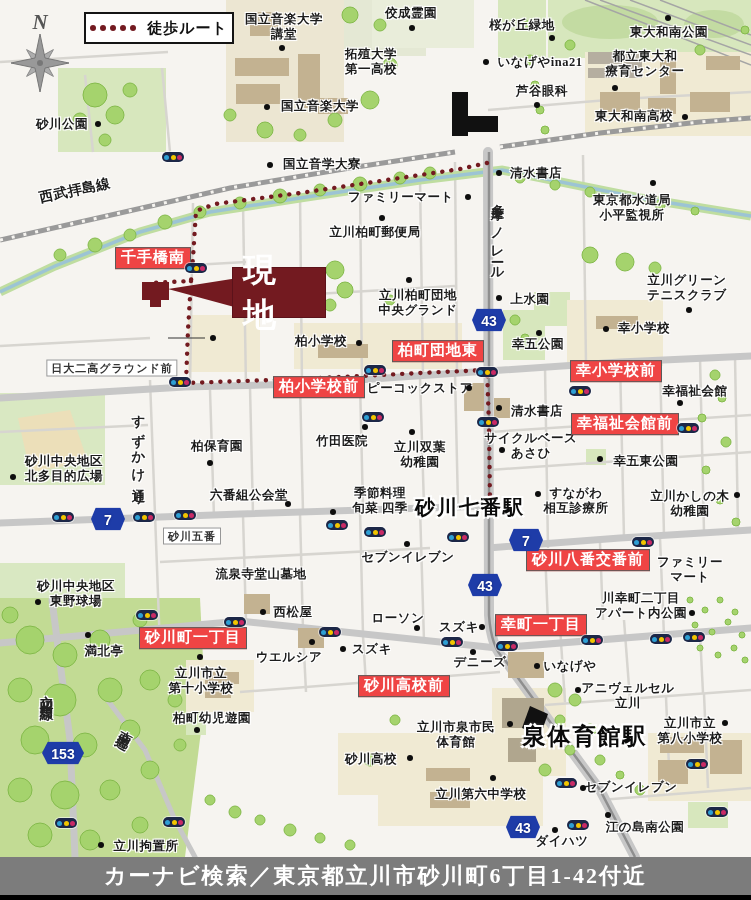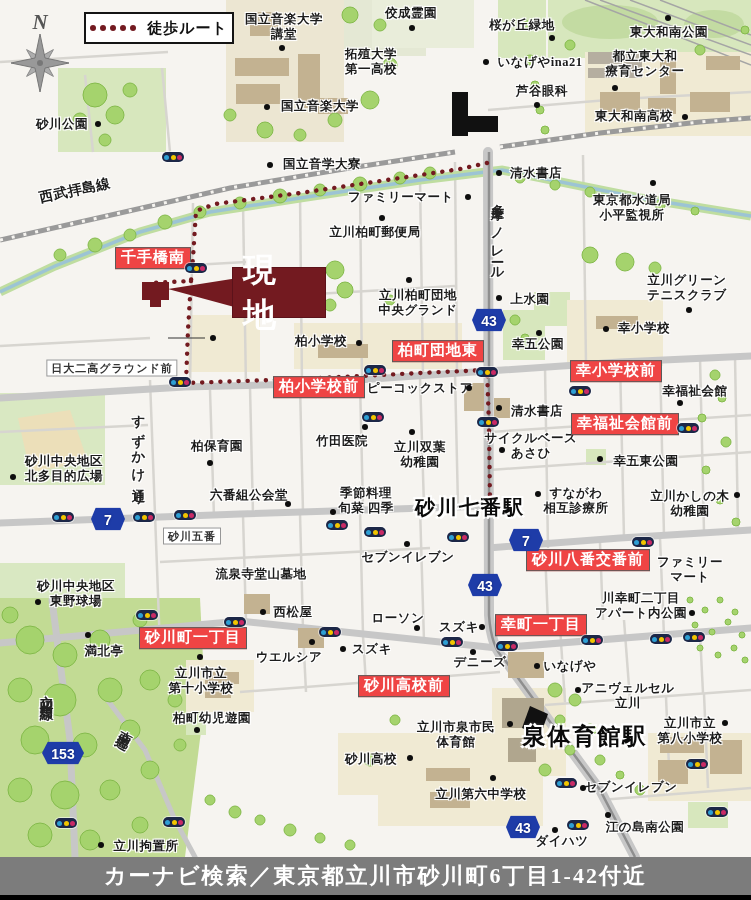--- a/index.html
+++ b/index.html
@@ -356,21 +356,21 @@
 中央グランド</div>
         <div class="lbl" style="left: 321px; top: 341px; transform: translate(-50%, -50%);">柏小学校</div>
         <div class="lbl" style="left: 420px; top: 388px; transform: translate(-50%, -50%);">ピーコックストア</div>
         <div class="lbl" style="left: 342px; top: 441px; transform: translate(-50%, -50%);">竹田医院</div>
         <div class="lbl" style="left: 420px; top: 455px; transform: translate(-50%, -50%);">立川双葉
 幼稚園</div>
         <div class="lbl" style="left: 217px; top: 446px; transform: translate(-50%, -50%);">柏保育園</div>
         <div class="lbl" style="left: 64px; top: 469px; transform: translate(-50%, -50%);">砂川中央地区
 北多目的広場</div>
         <div class="lbl" style="left: 249px; top: 495px; transform: translate(-50%, -50%);">六番組公会堂</div>
-        <div class="lbl" style="left: 366px; top: 501px; transform: translate(-50%, -50%);">季節料理
+        <div class="lbl" style="left: 380px; top: 501px; transform: translate(-50%, -50%);">季節料理
 旬菜 四季</div>
         <div class="lbl" style="left: 408px; top: 557px; transform: translate(-50%, -50%);">セブンイレブン</div>
         <div class="lbl" style="left: 537px; top: 411px; transform: translate(-50%, -50%);">清水書店</div>
         <div class="lbl" style="left: 531px; top: 446px; transform: translate(-50%, -50%);">サイクルベース
 あさひ</div>
         <div class="lbl" style="left: 695px; top: 391px; transform: translate(-50%, -50%);">幸福祉会館</div>
         <div class="lbl" style="left: 646px; top: 461px; transform: translate(-50%, -50%);">幸五東公園</div>
         <div class="lbl" style="left: 576px; top: 501px; transform: translate(-50%, -50%);">すながわ
 相互診療所</div>
         <div class="lbl" style="left: 690px; top: 504px; transform: translate(-50%, -50%);">立川かしの木

